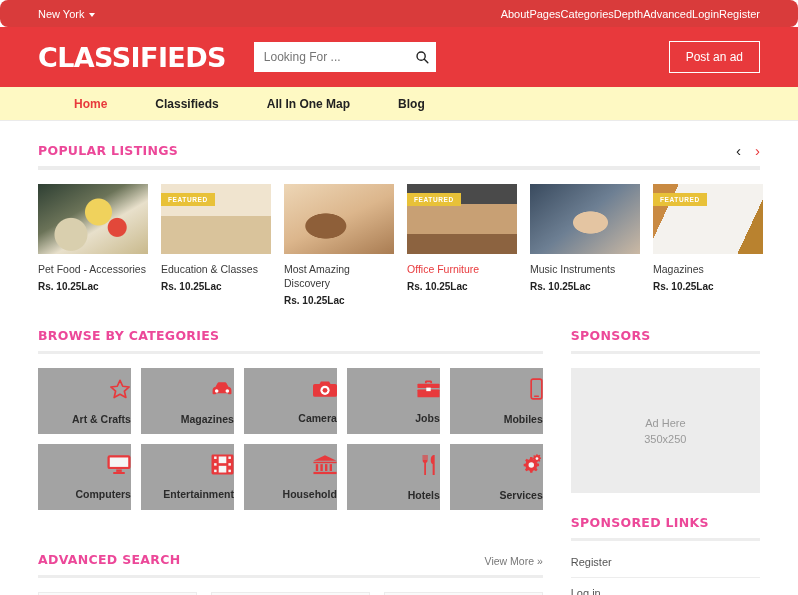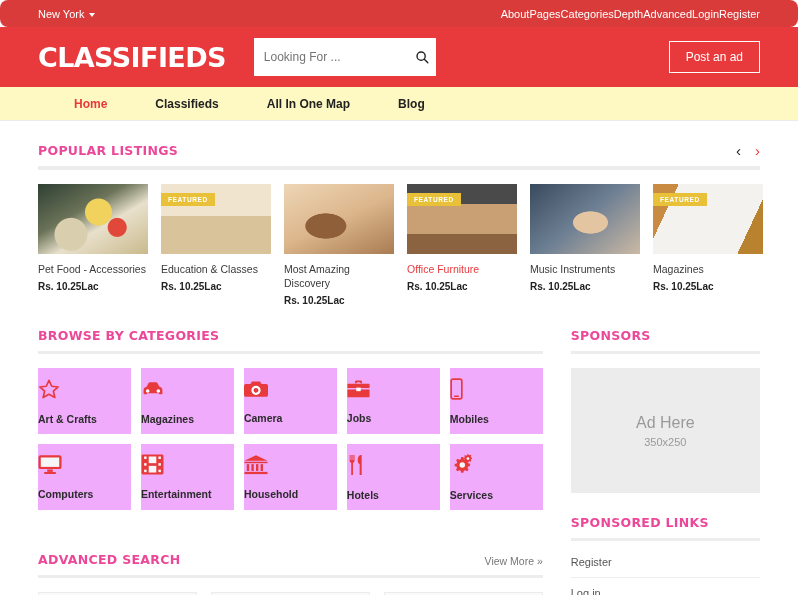--- a/index.html
+++ b/index.html
@@ -53,21 +53,21 @@
     font-size: 27px;
     font-weight: bold;
     letter-spacing: -0.6px;
     color: #ffffff;
     font-family: "DejaVu Sans", sans-serif;
   }
   .searchwrap {
     position: relative;
     margin-left: 28px;
     width: 182px;
-    height: 38px;
+    height: 30px;
     background: #ffffff;
     display: flex; align-items: center;
   }
   .searchwrap input {
     border: none; outline: none;
     width: 100%; height: 100%;
     padding: 0 30px 0 10px;
     font-size: 12px;
     color: #555;
     font-family: "Liberation Sans", sans-serif;
@@ -194,25 +194,25 @@
   .colside { width: 192px; }
 
   
   .catgrid {
     display: grid;
     grid-template-columns: repeat(5, 1fr);
     gap: 10px;
     margin-top: 14px;
   }
   .cat {
-    background: #f0abfc;
+    background: #a3a3a3;
     height: 66px;
     display: flex;
     flex-direction: column;
-    align-items: flex-start;
+    align-items: flex-end;
     justify-content: center;
     gap: 13px;
     cursor: pointer;
   }
   .cat .ico { line-height: 0; }
   .cat .lbl {
     font-size: 10.5px;
     font-weight: bold;
     color: #2b2b2b;
   }
@@ -221,21 +221,21 @@
   .adbox {
     margin-top: 14px;
     background: #ececec;
     height: 125px;
     display: flex;
     flex-direction: column;
     align-items: center;
     justify-content: center;
     gap: 4px;
   }
-  .adbox .t1 { font-size: 16px; color: #9a9a9a; }
+  .adbox .t1 { font-size: 11px; color: #9a9a9a; }
   .adbox .t2 { font-size: 11px; color: #9a9a9a; }
   .linklist { margin-top: 6px; }
   .linklist a {
     display: block;
     font-size: 11px;
     color: #555;
     text-decoration: none;
     padding: 9px 0;
     border-bottom: 1px solid #ededed;
   }

